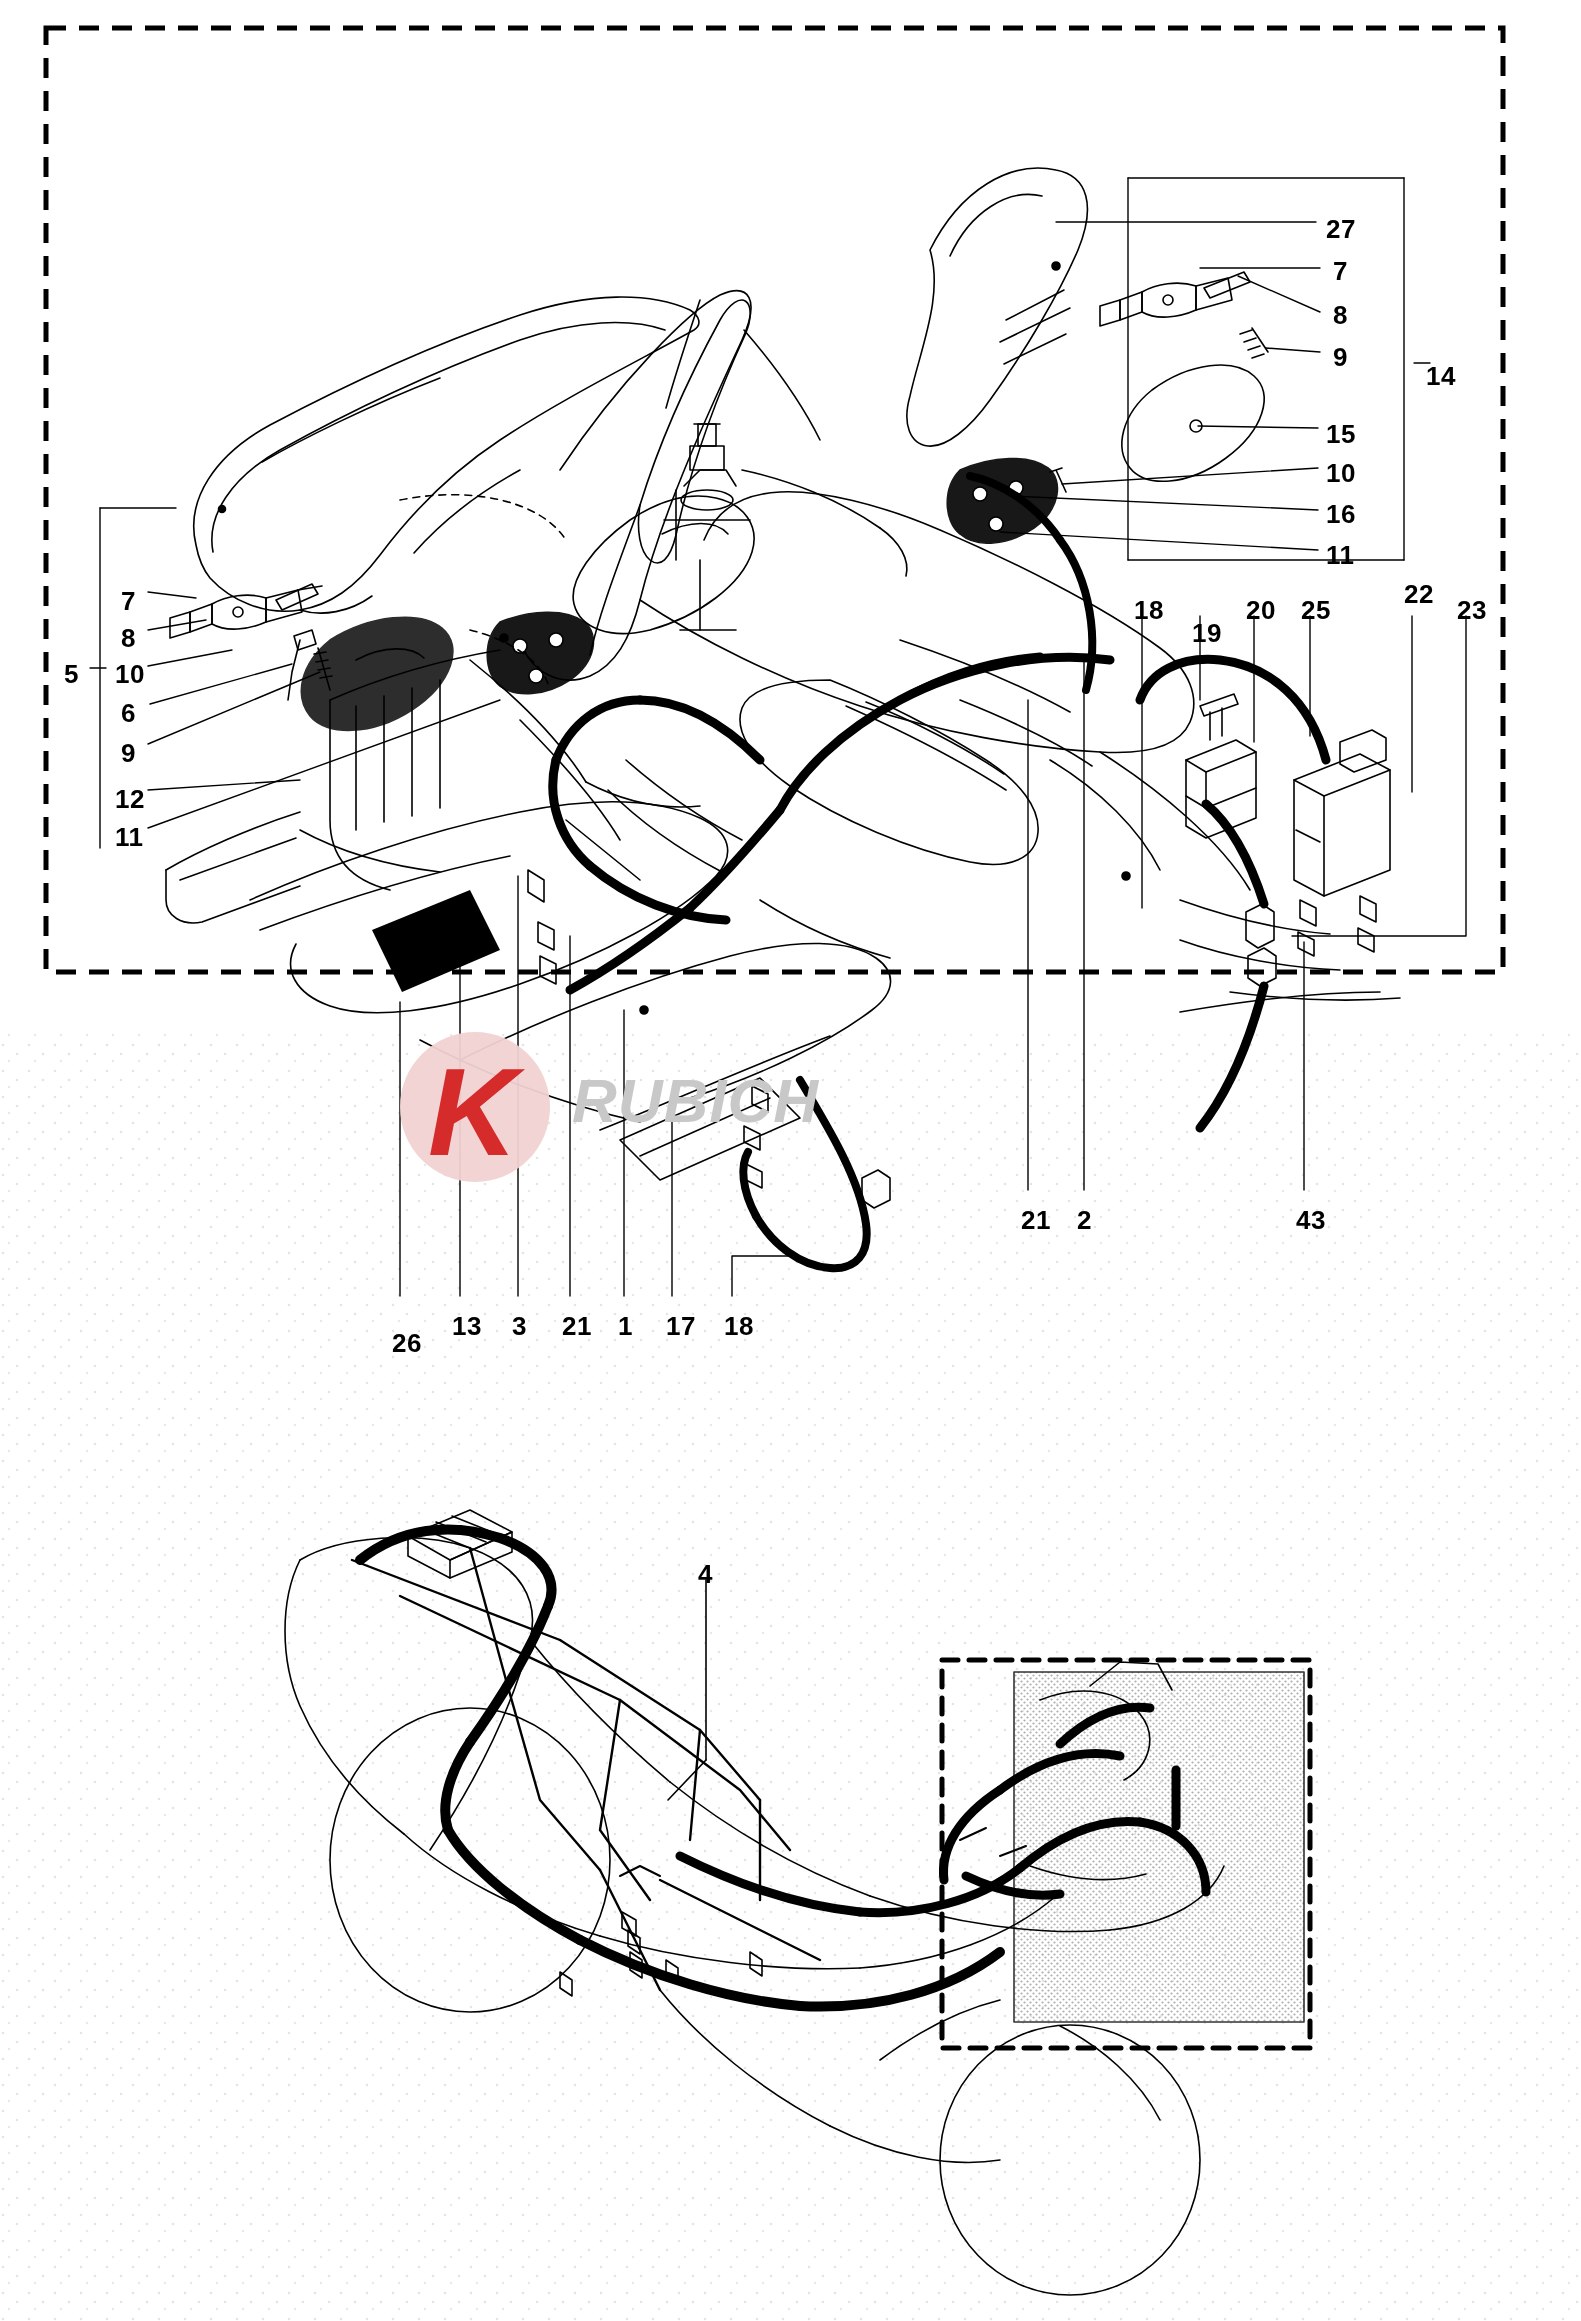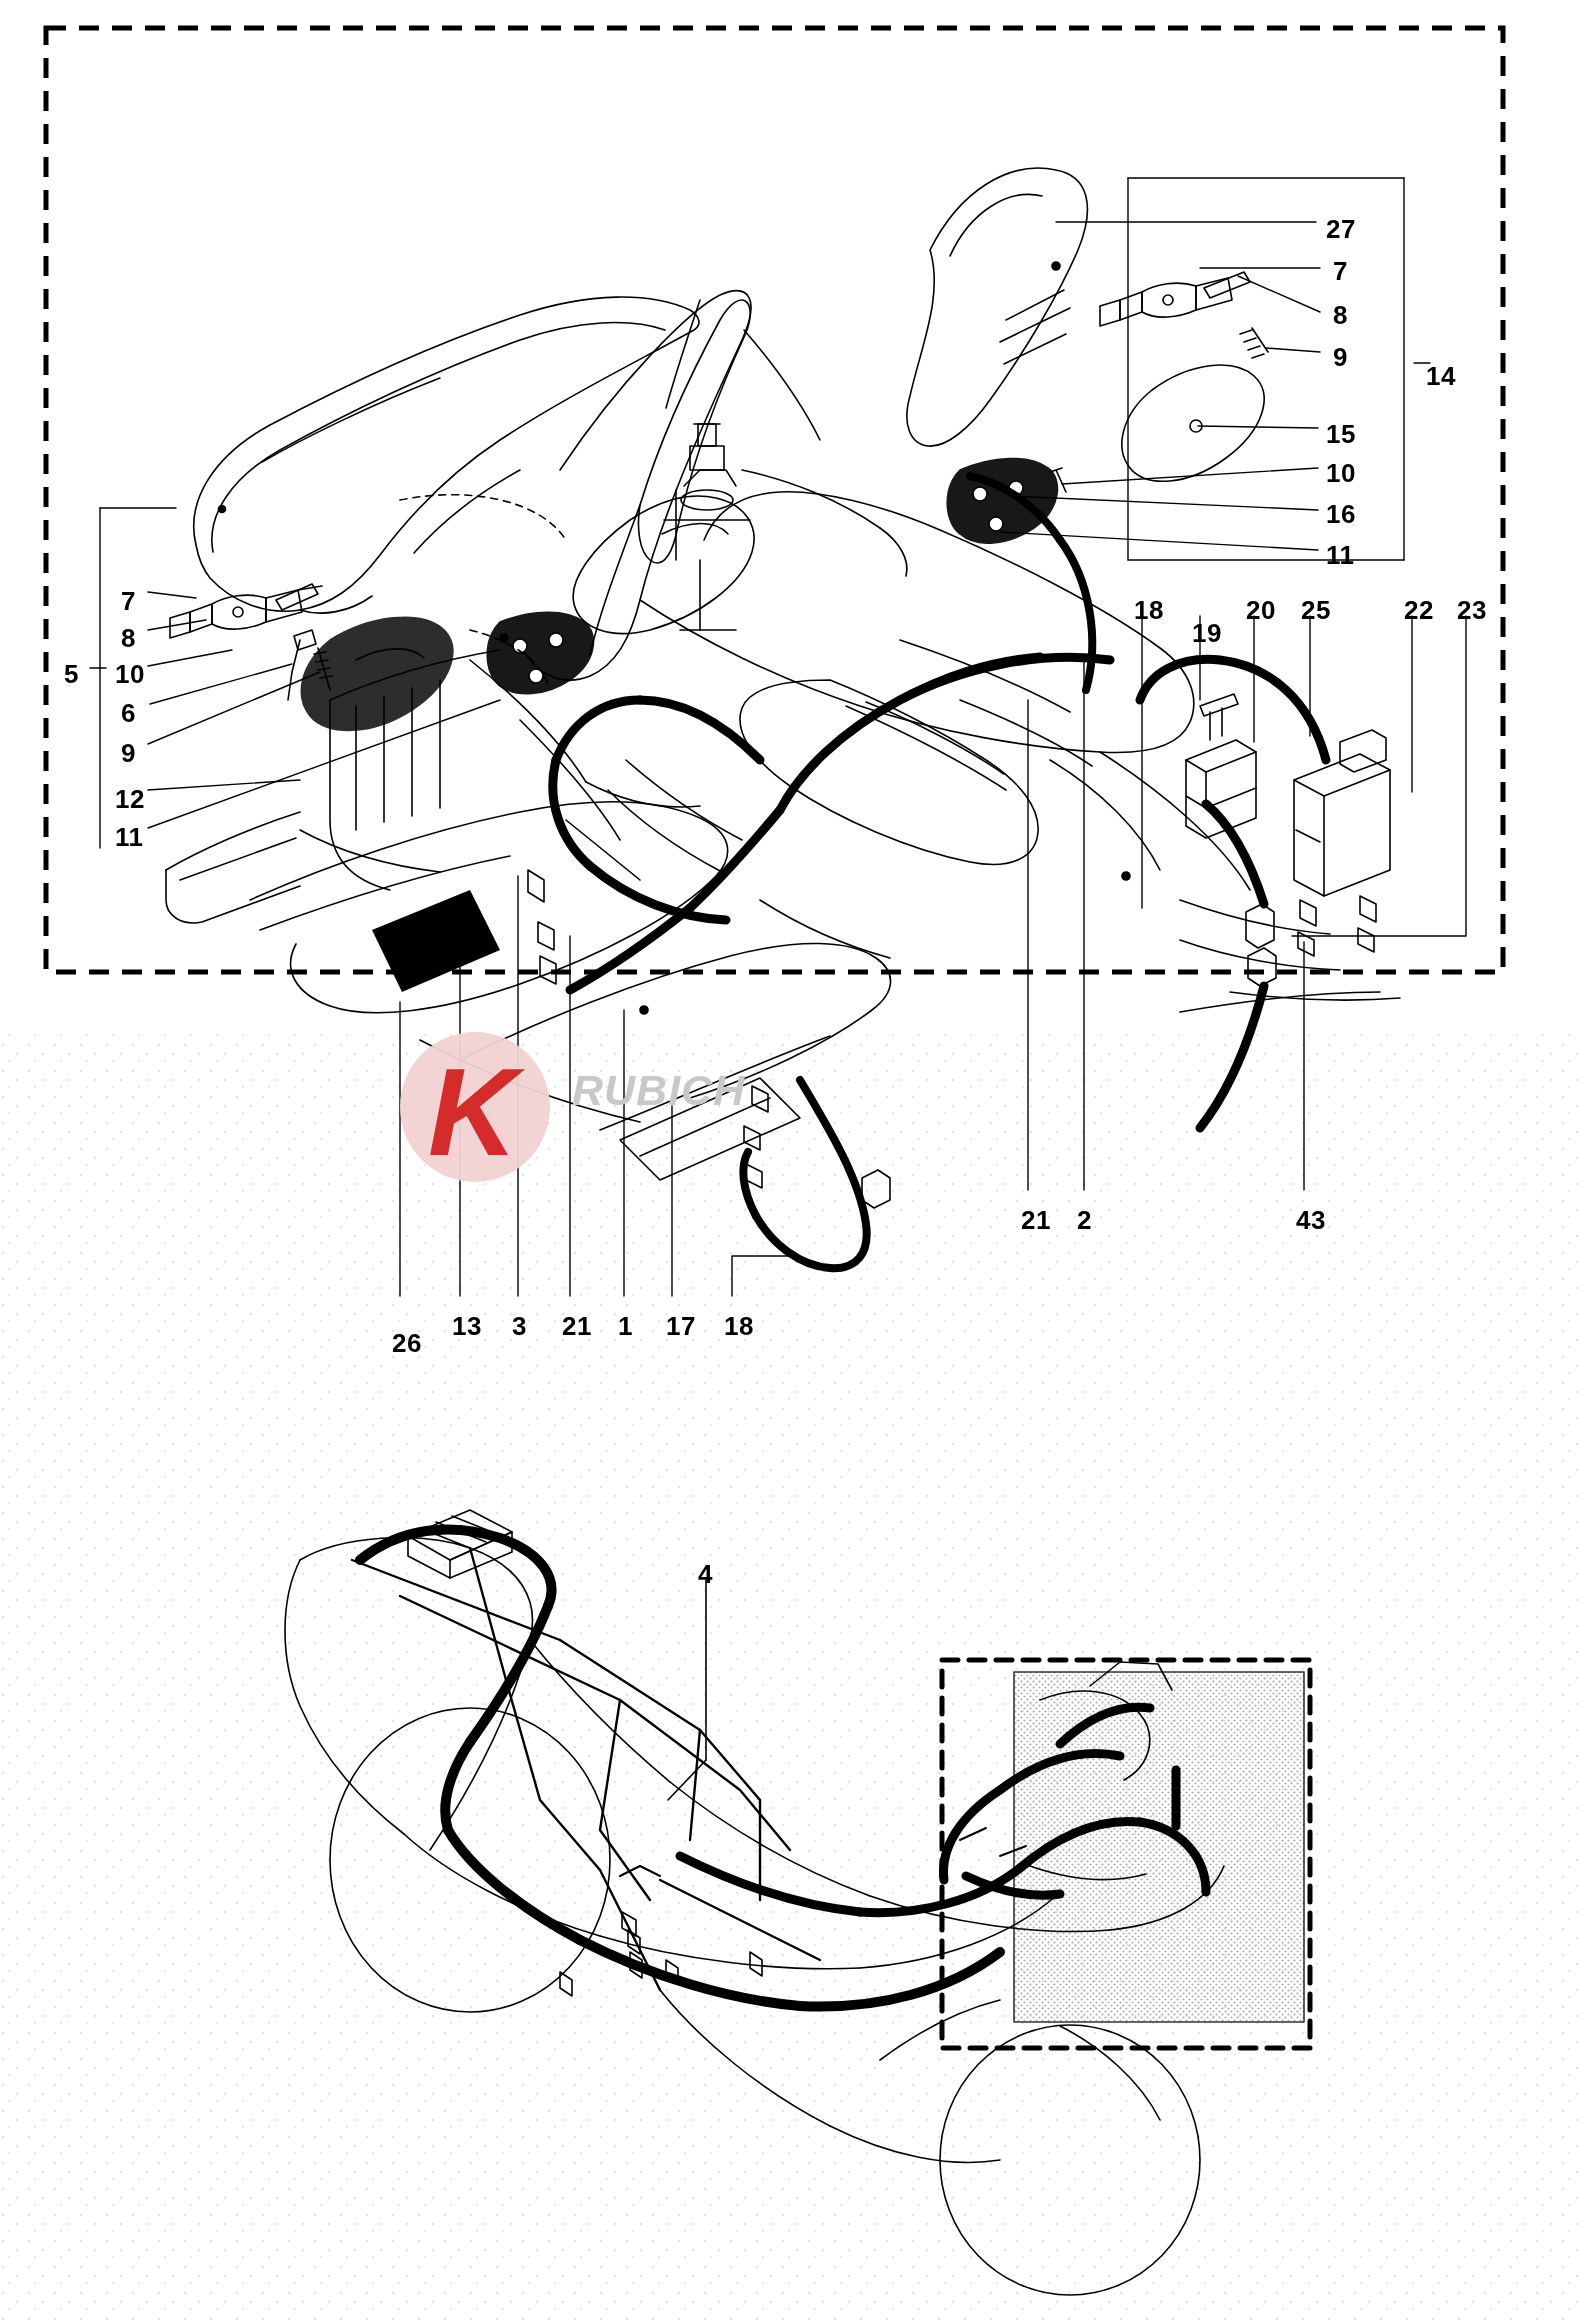--- a/index.html
+++ b/index.html
@@ -19,21 +19,21 @@
   .wm{
     position:absolute;
     left:392px; top:1020px;
     width:800px; height:180px;
     pointer-events:none;
   }
   .wm .wmtext{
     position:absolute;
     left:180px; top:48px;
     font-family:"Liberation Sans",sans-serif;
-    font-size:43px;
+    font-size:62px;
     font-weight:bold;
     font-style:italic;
     color:#c8c8c8;
     letter-spacing:1px;
     line-height:1.05;
   }
   .wm .wmtext .l2{display:block;margin-top:-6px;margin-left:42px;}
   .wm .kdisc{
     position:absolute;
     left:8px; top:12px;
@@ -417,21 +417,21 @@
       <div class="callout" style="left: 1333px; top: 344px;">9</div>
       <div class="callout" style="left: 1326px; top: 421px;">15</div>
       <div class="callout" style="left: 1326px; top: 460px;">10</div>
       <div class="callout" style="left: 1326px; top: 501px;">16</div>
       <div class="callout" style="left: 1326px; top: 542px;">11</div>
       <div class="callout" style="left: 1426px; top: 363px;">14</div>
       <div class="callout" style="left: 1134px; top: 597px;">18</div>
       <div class="callout" style="left: 1192px; top: 620px;">19</div>
       <div class="callout" style="left: 1246px; top: 597px;">20</div>
       <div class="callout" style="left: 1301px; top: 597px; text-align: center;">25</div>
-      <div class="callout" style="left: 1404px; top: 597px;">22</div>
+      <div class="callout" style="left: 1404px; top: 581px;">22</div>
       <div class="callout" style="left: 1457px; top: 597px;">23</div>
       <div class="callout" style="left: 1021px; top: 1207px;">21</div>
       <div class="callout" style="left: 1077px; top: 1207px;">2</div>
       <div class="callout" style="left: 1296px; top: 1207px;">43</div>
       <div class="callout" style="left: 392px; top: 1313px; margin-top: 17px;">26</div>
       <div class="callout" style="left: 452px; top: 1313px;">13</div>
       <div class="callout" style="left: 512px; top: 1313px;">3</div>
       <div class="callout" style="left: 562px; top: 1313px;">21</div>
       <div class="callout" style="left: 618px; top: 1313px;">1</div>
       <div class="callout" style="left: 666px; top: 1313px;">17</div>

